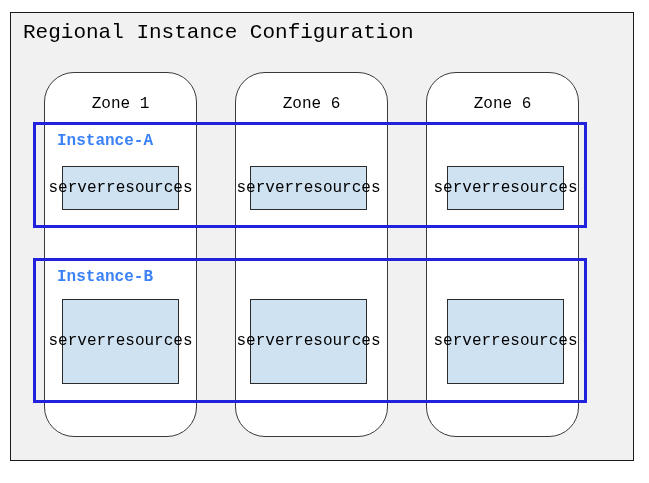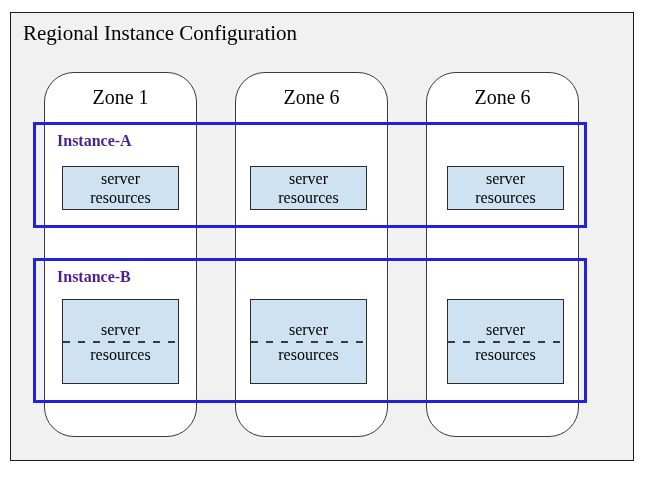--- a/index.html
+++ b/index.html
@@ -1,52 +1,52 @@
 <!DOCTYPE html>
 <html><head>
 <meta charset="utf-8">
 <style>
   html,body { margin:0; padding:0; background:#ffffff; }
   .stage {
     position:relative; width:649px; height:483px; background:#ffffff;
-    font-family:Liberation Serif, serif; color:#000; overflow:hidden;border-radius:17px;
+    font-family:Liberation Mono, monospace; color:#000; overflow:hidden;border-radius:17px;
   }
   .outer {
     position:absolute; left:10px; top:12px; width:624px; height:449px;
     background:#f1f1f1; border:1px solid #1a1a1a; box-sizing:border-box;
   }
   .title {
     position:absolute; left:12px; top:8px; font-size:21px; color:#000;
     white-space:nowrap;
   }
   .zone {
     position:absolute; top:72px; width:153px; height:365px;
     background:#ffffff; border:1px solid #3a3a3a; border-radius:30px;
     box-sizing:border-box;
   }
   .zone-1 { left:44px; }
   .zone-2 { left:235px; }
   .zone-3 { left:426px; }
   .zone-label {
-    margin-top:13px; text-align:center; font-size:20px; color:#000;
+    margin-top:22px; text-align:center; font-size:16px; color:#000;
   }
   .instance {
     position:absolute; left:33px; width:554px;
     border:3px solid #2222dd; box-sizing:border-box; background:transparent;
   }
   .instance-a { top:122px; height:106px; }
   .instance-b { top:258px; height:145px; }
   .instance-label {
     position:absolute; left:21px; top:7px;
-    font-size:16px; font-weight:bold; color:#4c1d95; white-space:nowrap;
+    font-size:16px; font-weight:bold; color:#3b82f6; white-space:nowrap;
   }
   .srv {
     position:absolute; width:117px; box-sizing:border-box;
     background:#cfe2f2; border:1px solid #2b2b2b;
-    display:flex; flex-direction:column; align-items:center; justify-content:center;
+    display:flex; flex-direction:row; align-items:center; justify-content:center;
     font-size:16px; line-height:19px; text-align:center; color:#000;
   }
   .row-a { top:166px; height:44px; }
   .row-b { top:299px; height:85px; }
   .col-1 { left:62px; }
   .col-2 { left:250px; }
   .col-3 { left:447px; }
   .dash-divider {
     align-self:stretch; height:2px; margin:2px 0;
     background:repeating-linear-gradient(90deg, #3a3a3a 0 7px, transparent 7px 15px);

